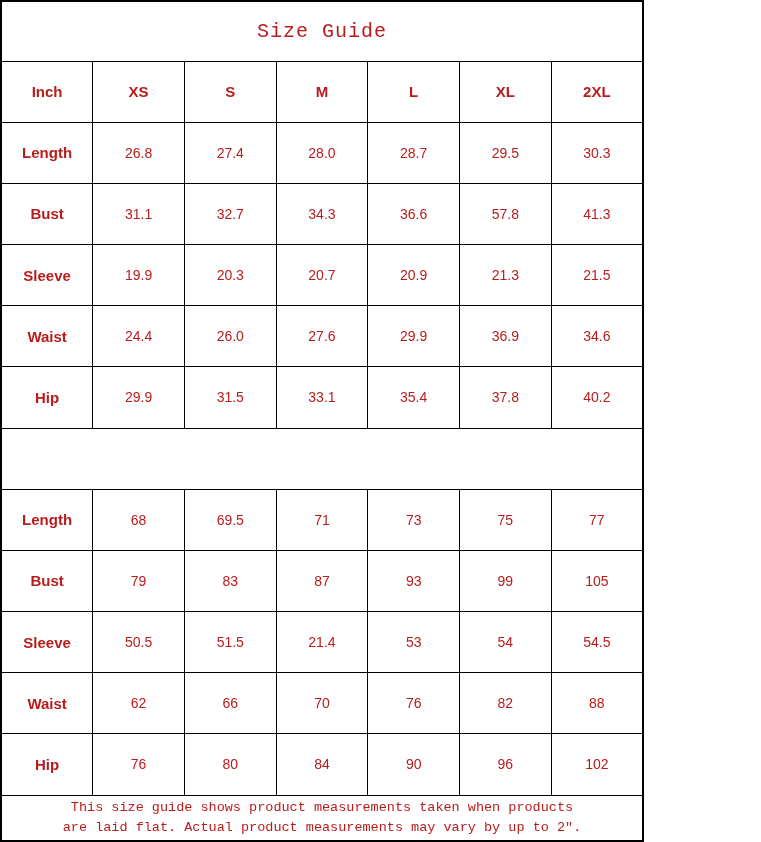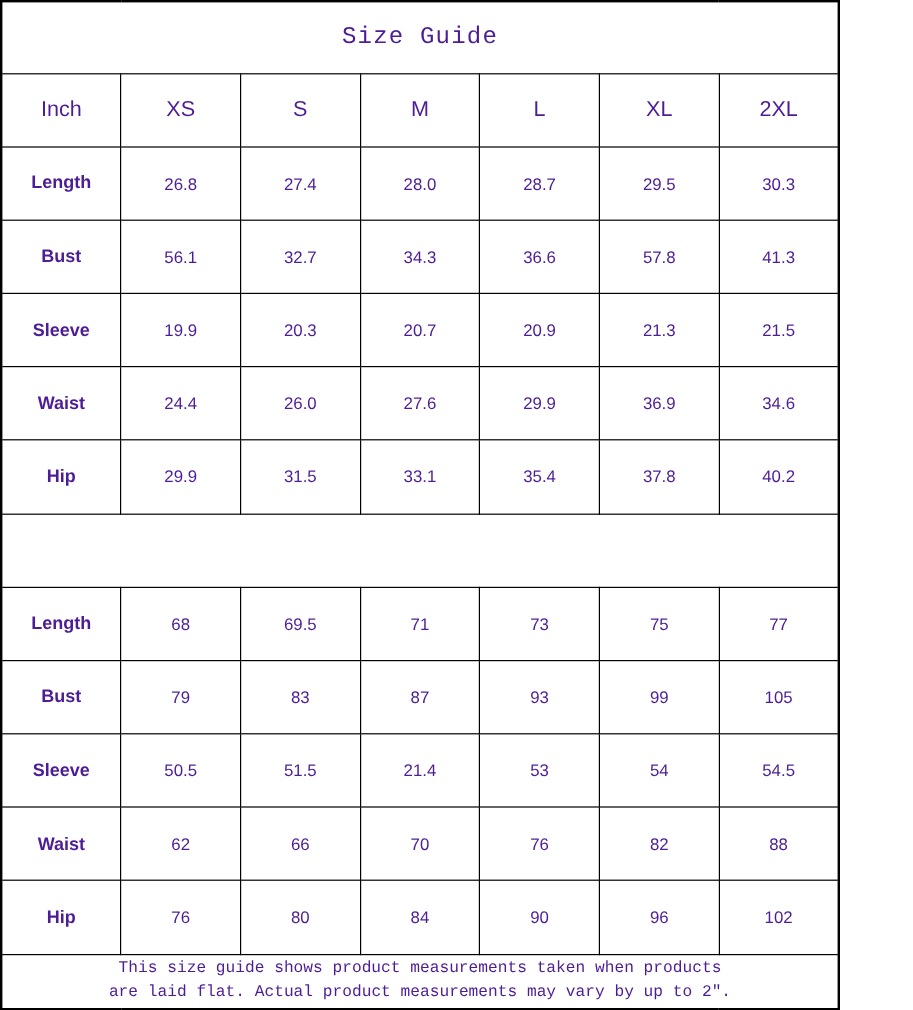--- a/index.html
+++ b/index.html
@@ -1,44 +1,44 @@
 <!DOCTYPE html>
 <html><head>
 <meta charset="utf-8">
 <style>
   * { box-sizing: border-box; }
   html, body { margin: 0; padding: 0; background: #ffffff; }
   table.size-guide {
-    width: 700px;
+    width: 644px;
     height: 842px;
     border-collapse: collapse;
     table-layout: fixed;
     background: #ffffff;
-    color: #4c1d95;
+    color: #b91c1c;
     font-family: "Liberation Sans", sans-serif;
     border: 2px solid #000000;
   }
   table.size-guide td {
     border: 1px solid #000000;
     text-align: center;
     vertical-align: middle;
     padding: 0;
     overflow: hidden;
   }
   td.title-cell {
     height: 55px;
     font-family: "Liberation Mono", "DejaVu Sans Mono", monospace;
     font-size: 20px;
     font-weight: 400;
     letter-spacing: 1px;
   }
   tr.header-row td {
     height: 56px;
-    font-weight: 400;
-    font-size: 18px;
+    font-weight: 700;
+    font-size: 15px;
   }
   tr.data-row td {
     height: 56px;
     font-size: 14px;
     font-weight: 400;
   }
   tr.data-row td.row-label {
     font-weight: 700;
     font-size: 15px;
   }
@@ -86,21 +86,21 @@
         <td class="row-label">Length</td>
         <td>26.8</td>
         <td>27.4</td>
         <td>28.0</td>
         <td>28.7</td>
         <td>29.5</td>
         <td>30.3</td>
       </tr>
       <tr class="data-row">
         <td class="row-label">Bust</td>
-        <td>56.1</td>
+        <td>31.1</td>
         <td>32.7</td>
         <td>34.3</td>
         <td>36.6</td>
         <td>57.8</td>
         <td>41.3</td>
       </tr>
       <tr class="data-row">
         <td class="row-label">Sleeve</td>
         <td>19.9</td>
         <td>20.3</td>

